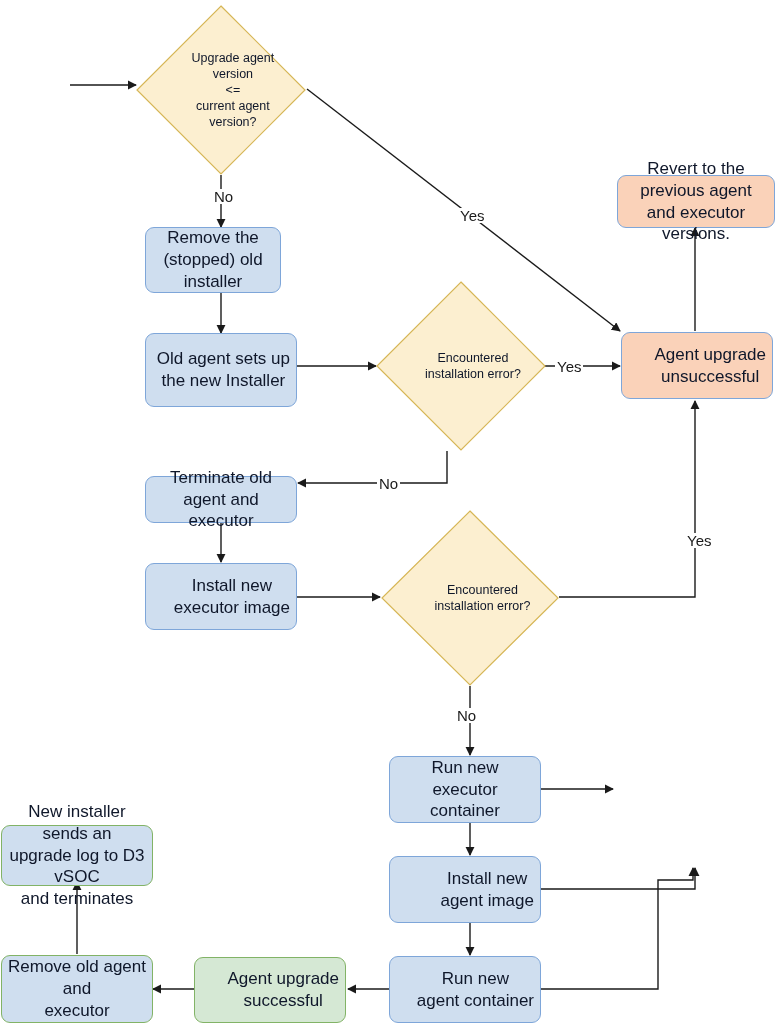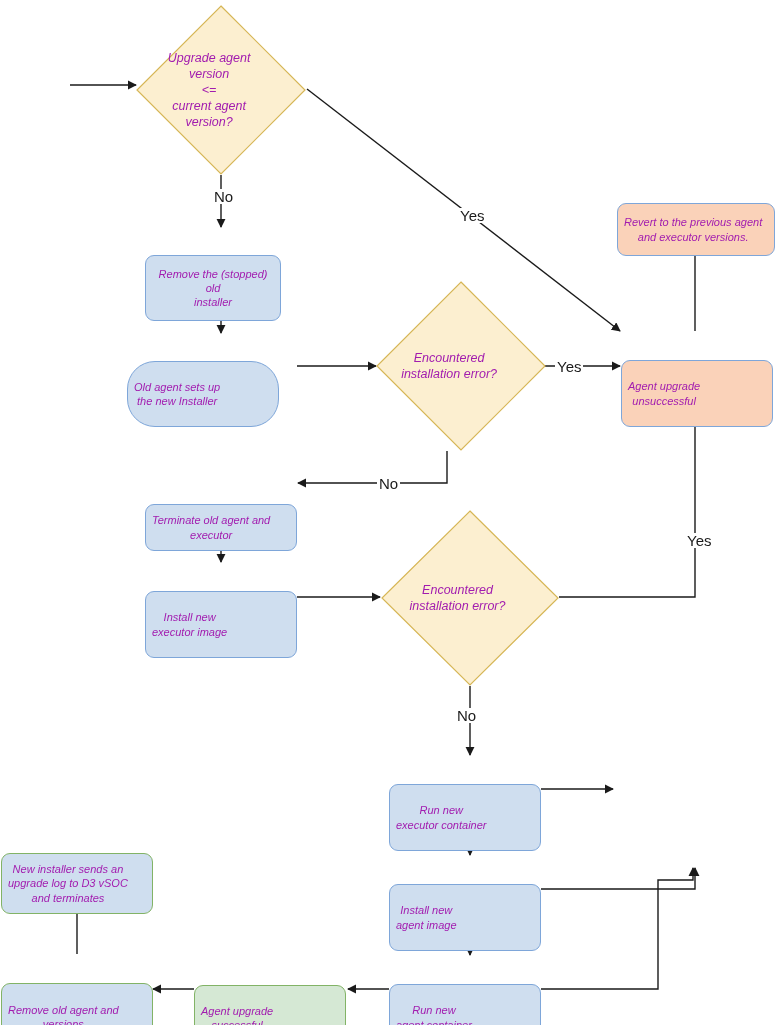--- a/index.html
+++ b/index.html
@@ -1,20 +1,20 @@
 <!DOCTYPE html>
 <html><head>
 <meta charset="utf-8">
 <style>
   html,body{margin:0;padding:0;background:#ffffff;}
   body{font-family:"Liberation Sans",sans-serif;}
   #canvas{position:relative;width:777px;height:1025px;background:#ffffff;overflow:hidden;}
   #edges{position:absolute;left:0;top:0;width:777px;height:1025px;}
-  .node{position:absolute;box-sizing:border-box;display:flex;align-items:center;justify-content:flex-start;text-align:center;line-height:1.28;color:#a21caf;font-style:italic;}
-  .box{border-radius:9px;border:1px solid #7ea6d9;font-size:11px;padding:3px 6px;margin-top:28px;}
+  .node{position:absolute;box-sizing:border-box;display:flex;align-items:center;justify-content:flex-end;text-align:center;line-height:1.28;color:#0f172a;}
+  .box{border-radius:9px;border:1px solid #7ea6d9;font-size:17px;padding:3px 6px;}
   .box.blue{background:#cfdeef;border-color:#7ea6d9;}
   .box.orange{background:#fad2b9;border-color:#7ea6d9;}
   .box.green{background:#d5e8d4;border-color:#82b366;}
   .box.blue-greenborder{background:#cfdeef;border-color:#82b366;}
   .diamond{background:transparent;border:0;font-size:12.5px;}
   .diamond .dshape{position:absolute;left:0;top:0;width:100%;height:100%;}
   .diamond .dlabel{position:relative;z-index:2;width:86%;}
   .edge-label{position:absolute;font-size:15px;color:#1a1a1a;background:#ffffff;padding:0 2px;line-height:1;z-index:3;}
 </style>
 </head>
@@ -84,21 +84,21 @@
 &lt;=
 current agent
 version?</span>
   </div>
 
   <div class="node box blue" style="left:145px;top:227px;width:136px;height:66px;">
     <span style="white-space:pre-line;">Remove the (stopped) old
 installer</span>
   </div>
 
-  <div class="node box blue" style="left:127px;top:333px;width:152px;height:66px;border-radius:28px;">
+  <div class="node box blue" style="left:145px;top:333px;width:152px;height:74px;">
     <span style="white-space:pre-line;">Old agent sets up
 the new Installer</span>
   </div>
 
   <div class="node diamond" style="left:376px;top:281px;width:170px;height:170px;">
     <svg class="dshape" viewBox="0 0 170 170" preserveAspectRatio="none">
       <polygon points="85,1 169,85 85,169 1,85" fill="#fcefd0" stroke="#d6b656" stroke-width="1.2"></polygon>
     </svg>
     <span class="dlabel" style="white-space:pre-line;">Encountered
 installation error?</span>
@@ -148,21 +148,21 @@
 and executor versions.</span>
   </div>
 
   <div class="node box green" style="left:194px;top:957px;width:152px;height:66px;">
     <span style="white-space:pre-line;">Agent upgrade
 successful</span>
   </div>
 
   <div class="node box blue-greenborder" style="left:1px;top:955px;width:152px;height:68px;">
     <span style="white-space:pre-line;">Remove old agent and
-versions</span>
+executor</span>
   </div>
 
   <div class="node box blue-greenborder" style="left:1px;top:825px;width:152px;height:61px;">
     <span style="white-space:pre-line;">New installer sends an
 upgrade log to D3 vSOC
 and terminates</span>
   </div>
 
   <span class="edge-label" style="left:212px;top:189px;">No</span>
 

